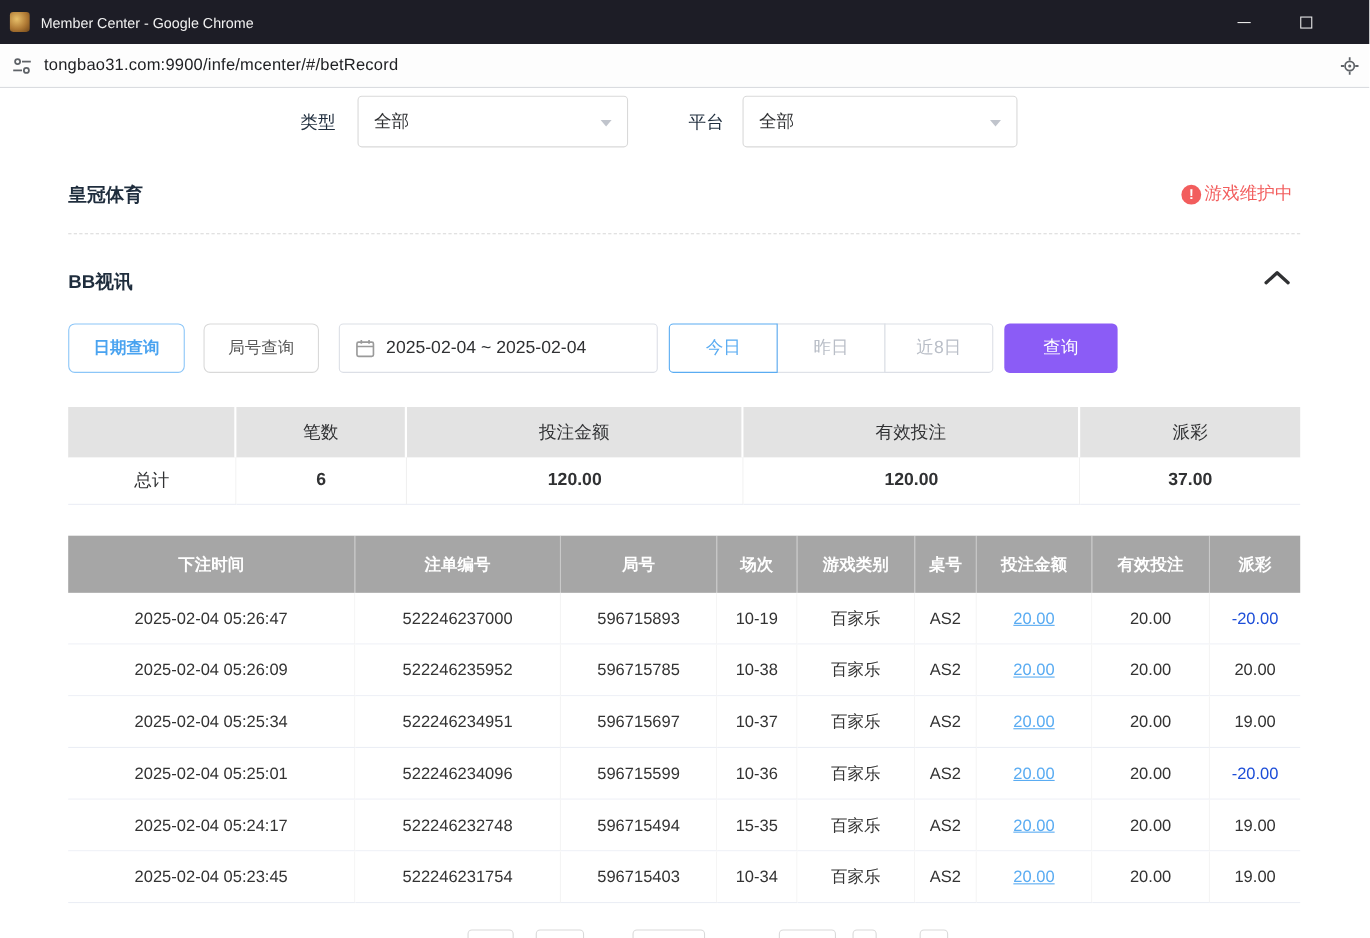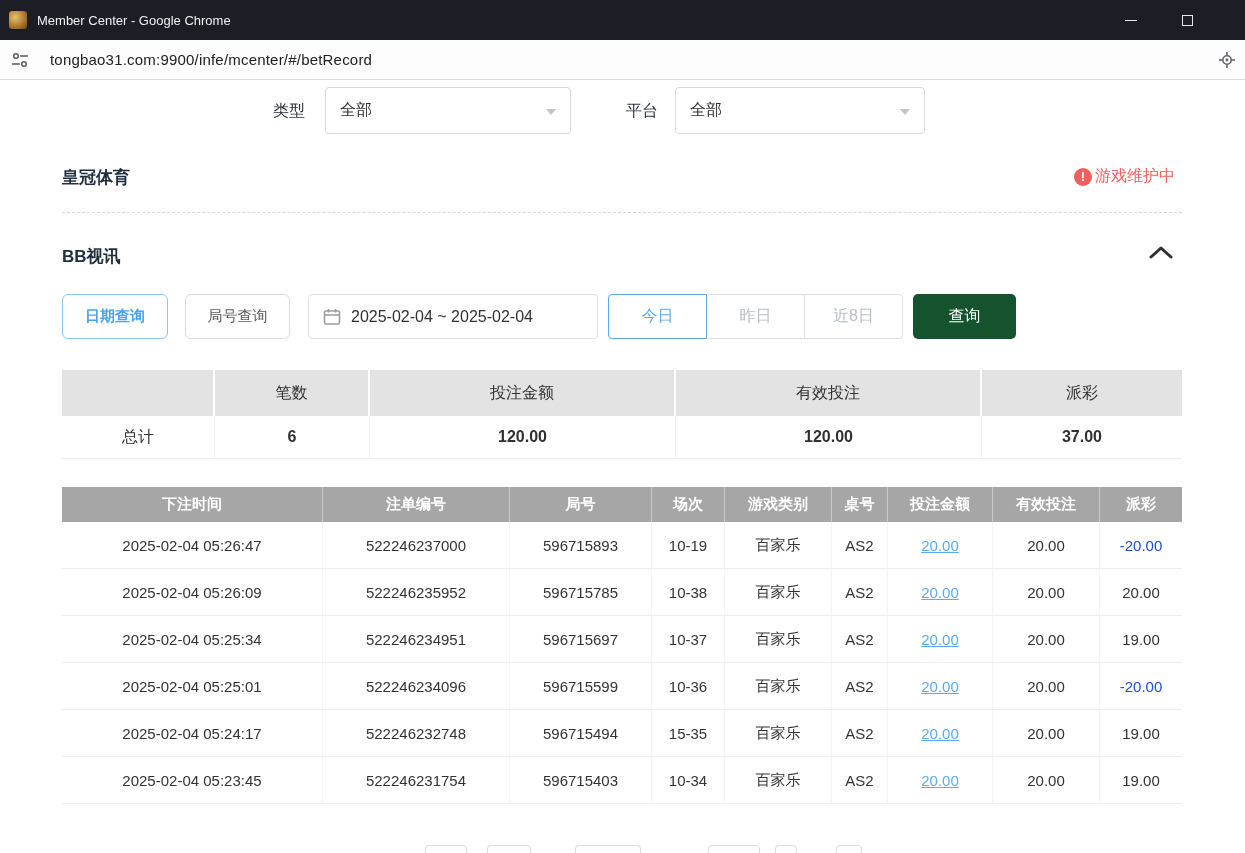--- a/index.html
+++ b/index.html
@@ -16,21 +16,21 @@
              align-items:center; justify-content:center; cursor:pointer; }
   .win-btn.min { left:1108px; }
   .win-btn.max { left:1164px; }
   .glyph-min { width:12px; height:0; border-top:1.6px solid #e8e8e8; }
   .glyph-max { width:11px; height:11px; border:1.6px solid #e8e8e8; }
 
   .addressbar { position:absolute; left:0; top:40px; width:1245px; height:40px;
                 background:#fdfdfd; border-bottom:1px solid #dadce0;
                 display:flex; align-items:center; }
   .addr-icon { margin-left:10px; width:20px; height:20px; }
-  .addr-url { margin-left:20px; font-size:15px; color:#202124; letter-spacing:.2px; }
+  .addr-url { margin-left:10px; font-size:15px; color:#202124; letter-spacing:.2px; }
   .addr-right-icon { position:absolute; right:8px; top:10px; width:20px; height:20px; }
 
   
   .filter-label { position:absolute; top:101px; font-size:16px; color:#1f2d3d; }
   .lbl-type { left:273px; }
   .lbl-platform { left:626px; }
   .select-box { position:absolute; top:87px; height:47px; background:#fff;
                 border:1px solid #d9d9d9; border-radius:4px; display:flex;
                 align-items:center; padding:0 14px; font-size:16px; color:#303133;
                 cursor:pointer; }
@@ -66,40 +66,40 @@
              display:flex; align-items:center; gap:10px; padding-left:14px;
              font-size:16px; color:#303133; cursor:pointer; }
   .range-group { position:absolute; left:608px; top:294px; display:flex; }
   .range-btn { width:99px; height:45px; background:#fff; border:1px solid #dcdfe6;
                display:flex; align-items:center; justify-content:center; font-size:16px;
                color:#b9bec7; margin-left:-1px; cursor:pointer; }
   .range-btn:first-child { margin-left:0; border-radius:4px 0 0 4px; }
   .range-btn:last-child { border-radius:0 4px 4px 0; }
   .range-btn.active { border-color:#5aacf2; color:#5aacf2; z-index:2; }
   .search-btn { position:absolute; left:913px; top:294px; width:103px; height:45px;
-                background:#14532d; color:#fff; font-size:16px; border:none;
+                background:#8b5cf6; color:#fff; font-size:16px; border:none;
                 border-radius:5px; display:flex; align-items:center; justify-content:center;
                 cursor:pointer; }
 
   
   .summary-table { position:absolute; left:62px; top:370px; width:1120px;
                    border-collapse:separate; border-spacing:0; table-layout:fixed; }
   .summary-table th { background:#e3e3e3; height:46px; font-size:16px; font-weight:normal;
                       color:#303133; text-align:center; border-right:2px solid #fff; }
   .summary-table th:last-child { border-right:none; }
   .summary-table td { background:#fff; height:43px; font-size:16px; color:#303133;
                       text-align:center; border-bottom:1px solid #ebeef5;
                       border-right:1px solid #f0f0f0; }
   .summary-table td:last-child { border-right:none; }
   .summary-table td.num { font-weight:600; }
 
   
   .bet-table { position:absolute; left:62px; top:487px; width:1120px;
                border-collapse:separate; border-spacing:0; table-layout:fixed; }
-  .bet-table th { background:#a6a6a6; height:35px; color:#fff; font-size:15px;
+  .bet-table th { background:#a6a6a6; height:52px; color:#fff; font-size:15px;
                   font-weight:bold; text-align:center;
                   border-right:1px solid rgba(255,255,255,.4); }
   .bet-table th:last-child { border-right:none; }
   .bet-table td { background:#fff; height:47px; font-size:15px; color:#333;
                   text-align:center; border-bottom:1px solid #ebeef5;
                   border-right:1px solid #f4f4f4; }
   .bet-table td:last-child { border-right:none; }
   .bet-link { color:#5aacf2; text-decoration:underline; cursor:pointer; }
   .payout.neg { color:#1d4ed8; }
 

